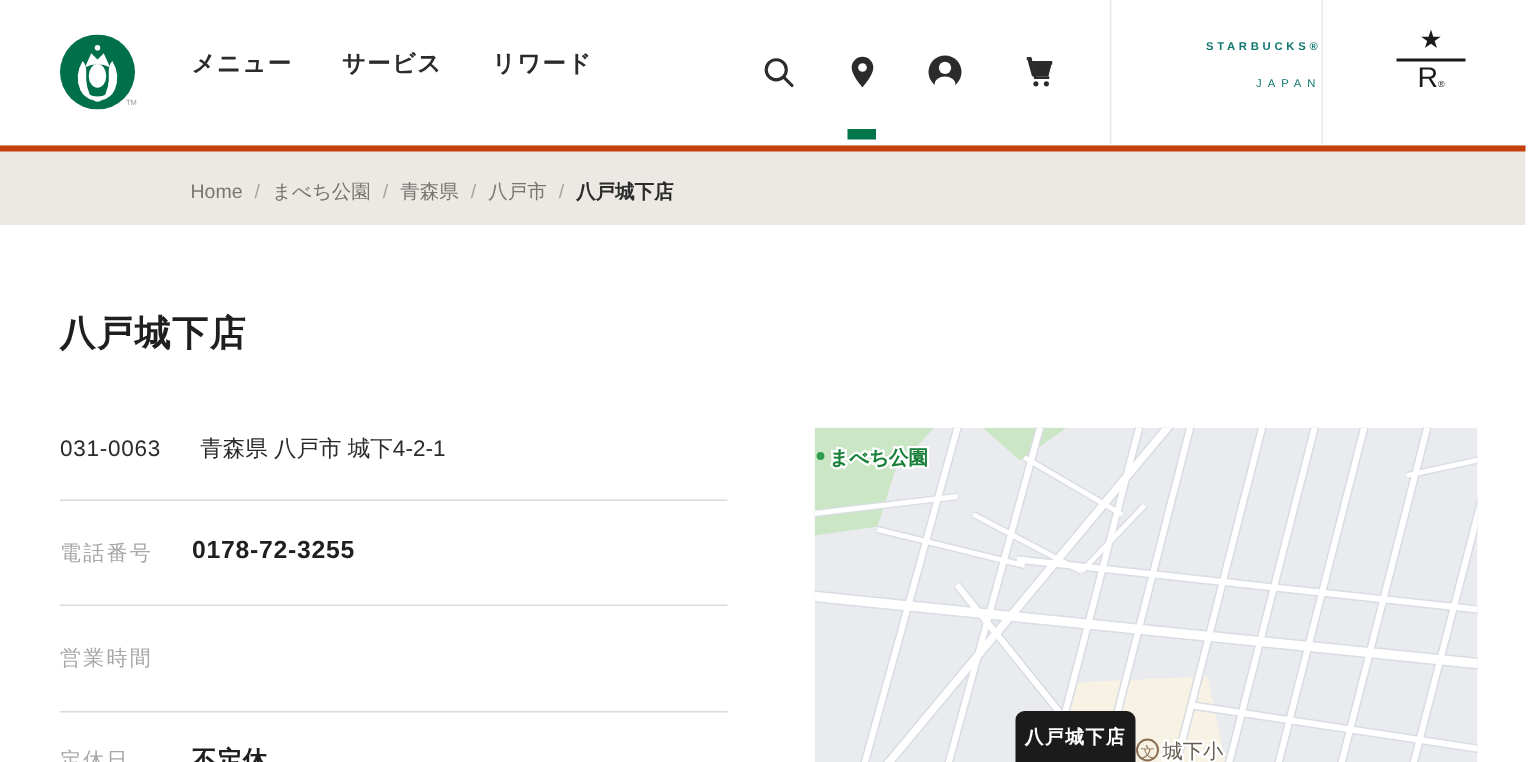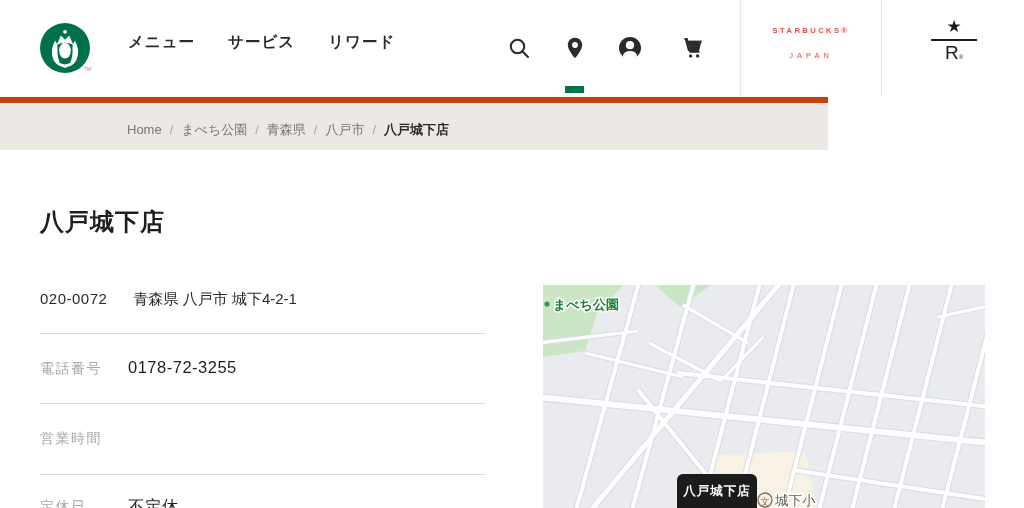--- a/index.html
+++ b/index.html
@@ -15,48 +15,48 @@
   .nav-item { font-size:15.5px; font-weight:bold; color:#2b2b2b; letter-spacing:1px; cursor:pointer; }
   .hicon { position:absolute; top:36px; width:24px; height:24px; cursor:pointer; }
   .hicon svg { display:block; width:24px; height:24px; }
   .icon-search { left:507px; }
   .icon-pin    { left:563px; }
   .icon-person { left:618px; }
   .icon-cart   { left:680px; }
   .active-bar { position:absolute; left:565px; top:86px; width:19px; height:7px; background:#00754a; }
   .vdiv { position:absolute; top:0; width:1px; height:96px; background:#e9e9e9; }
   .vdiv1 { left:740px; } .vdiv2 { left:881px; }
-  .stories { position:absolute; left:741px; top:26px; width:140px; text-align:center; color:#ef4444; cursor:pointer; }
+  .stories { position:absolute; left:741px; top:26px; width:140px; text-align:right; color:#0f766e; cursor:pointer; }
   .stories .l1 { font-size:7.5px; font-weight:bold; letter-spacing:2.5px; }
   .stories .l2 { font-size:21px; font-weight:bold; letter-spacing:3px; margin-top:2px; }
   .stories .l3 { font-size:7.5px; letter-spacing:4px; margin-top:16px; }
   .rpoints { position:absolute; left:925px; top:18px; width:58px; text-align:center; color:#1a1a1a; cursor:pointer; }
   .rpoints .star { font-size:17px; line-height:18px; }
   .rpoints .bar { width:46px; height:2px; background:#1a1a1a; margin:3px auto 1px auto; }
   .rpoints .letter { font-size:19px; letter-spacing:0; }
   .rpoints .mark { font-size:6px; vertical-align:baseline; }
 
   
-  .breadcrumb-bar { position:absolute; left:0; top:97px; width:828px; height:53px;
-                    background:#ece9e5; border-top:6px solid #c2410c; }
+  .breadcrumb-bar { position:absolute; left:0; top:97px; width:1017px; height:53px;
+                    background:#ece9e5; border-top:4px solid #c2410c; }
   .breadcrumb { position:absolute; left:127px; top:0; height:53px; display:flex; align-items:center;
                 gap:8px; font-size:13px; color:#797571; }
   .crumb { color:#797571; cursor:pointer; }
   .crumb-sep { color:#aaa69f; }
   .crumb-current { color:#2b2b2b; font-weight:bold; }
 
   
   .store-title { position:absolute; left:40px; top:206px; font-size:24px; font-weight:bold;
                  color:#1f1f1f; letter-spacing:1px; }
   .address { position:absolute; left:40px; top:290px; font-size:15px; color:#2b2b2b; }
   .address .zip { margin-right:22px; letter-spacing:0.5px; }
   .rule { position:absolute; left:40px; width:445px; height:1px; background:#d9d9d9; }
   .rule1 { top:333px; } .rule2 { top:403px; } .rule3 { top:474px; }
   .detail-label { position:absolute; left:40px; font-size:14px; color:#a7a7a7; letter-spacing:1.5px; }
-  .detail-value { position:absolute; left:128px; font-size:16.5px; font-weight:normal; color:#1f1f1f;
+  .detail-value { position:absolute; left:128px; font-size:16.5px; font-weight:bold; color:#1f1f1f;
                   letter-spacing:0.5px;text-align:center; }
   .dl1 { top:360px; } .dv1 { top:358px; }
   .dl2 { top:430px; } .dv2 { top:428px; }
   .dl3 { top:498px; } .dv3 { top:496px; }
 
   
   .map { position:absolute; left:543px; top:285px; width:508px; height:223px; overflow:hidden; cursor:grab; }
   .map svg { display:block; }
   .map-label-park { font-size:13px; font-weight:bold; fill:#188038; stroke:#ffffff; stroke-width:3px;
                     paint-order:stroke; }
@@ -156,21 +156,21 @@
       <span class="crumb-sep">/</span>
       <span class="crumb">八戸市</span>
       <span class="crumb-sep">/</span>
       <span class="crumb-current">八戸城下店</span>
     </div>
   </div>
 
   <h1 class="store-title">八戸城下店</h1>
 
   <div class="address">
-    <span class="zip">020-0072</span>
+    <span class="zip">031-0063</span>
     <span>青森県 八戸市 城下4-2-1</span>
   </div>
 
   <div class="rule rule1"></div>
   <div class="detail-label dl1">電話番号</div>
   <div class="detail-value dv1">0178-72-3255</div>
 
   <div class="rule rule2"></div>
   <div class="detail-label dl2">営業時間</div>
 

